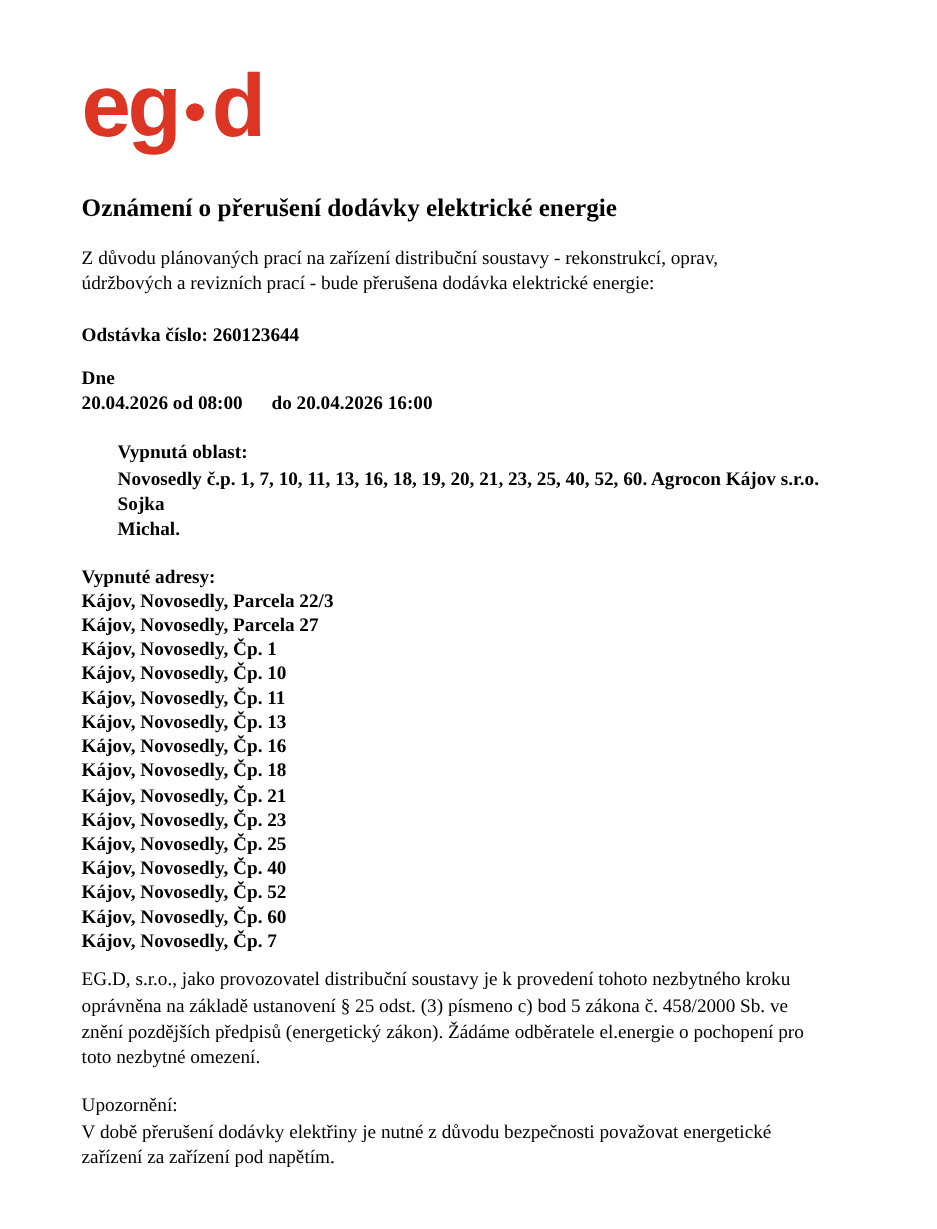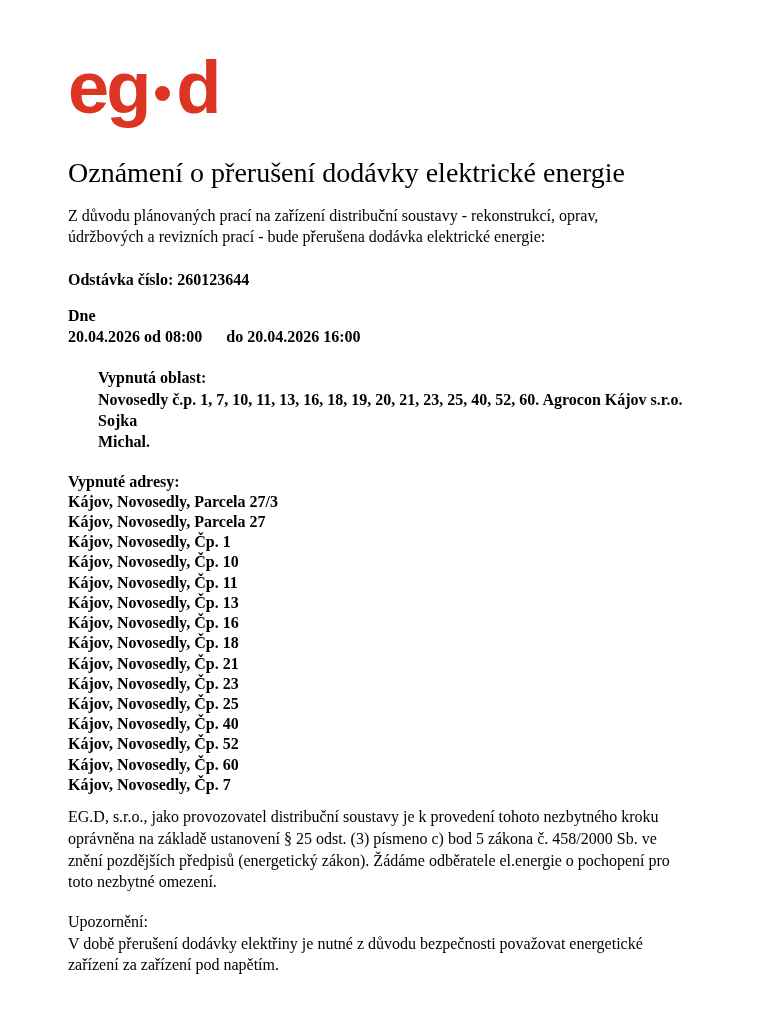--- a/index.html
+++ b/index.html
@@ -33,22 +33,22 @@
     display: inline-block;
     width: 15px;
     height: 15px;
     border-radius: 50%;
     background: #dc3524;
     margin: 0 6px 0 7px;
     vertical-align: 12px;
   }
   
   .doc-title {
-    font-size: 28px;
-    font-weight: normal;
+    font-size: 21px;
+    font-weight: bold;
     line-height: 26px;
     margin: 0 0 19px 0;
   }
   .para, .block {
     font-size: 16px;
     line-height: 21.3px;
     margin: 0 0 21px 0;
   }
   .pre { white-space: pre-wrap; }
   .bold { font-weight: bold; }
@@ -87,21 +87,21 @@
 
   <div class="block bold block-area">
     <div>Vypnutá oblast:</div>
     <div class="pre">Novosedly č.p. 1, 7, 10, 11, 13, 16, 18, 19, 20, 21, 23, 25, 40, 52, 60. Agrocon Kájov s.r.o. Sojka
 Michal.</div>
   </div>
 
   <div class="block block-addresses">
     <div class="addr-label">Vypnuté adresy:</div>
     <div>
-        <div class="addr-line">Kájov, Novosedly, Parcela 27/3</div>
+        <div class="addr-line">Kájov, Novosedly, Parcela 22/3</div>
         <div class="addr-line">Kájov, Novosedly, Parcela 27</div>
         <div class="addr-line">Kájov, Novosedly, Čp. 1</div>
         <div class="addr-line">Kájov, Novosedly, Čp. 10</div>
         <div class="addr-line">Kájov, Novosedly, Čp. 11</div>
         <div class="addr-line">Kájov, Novosedly, Čp. 13</div>
         <div class="addr-line">Kájov, Novosedly, Čp. 16</div>
         <div class="addr-line">Kájov, Novosedly, Čp. 18</div>
         <div class="addr-line">Kájov, Novosedly, Čp. 21</div>
         <div class="addr-line">Kájov, Novosedly, Čp. 23</div>
         <div class="addr-line">Kájov, Novosedly, Čp. 25</div>

